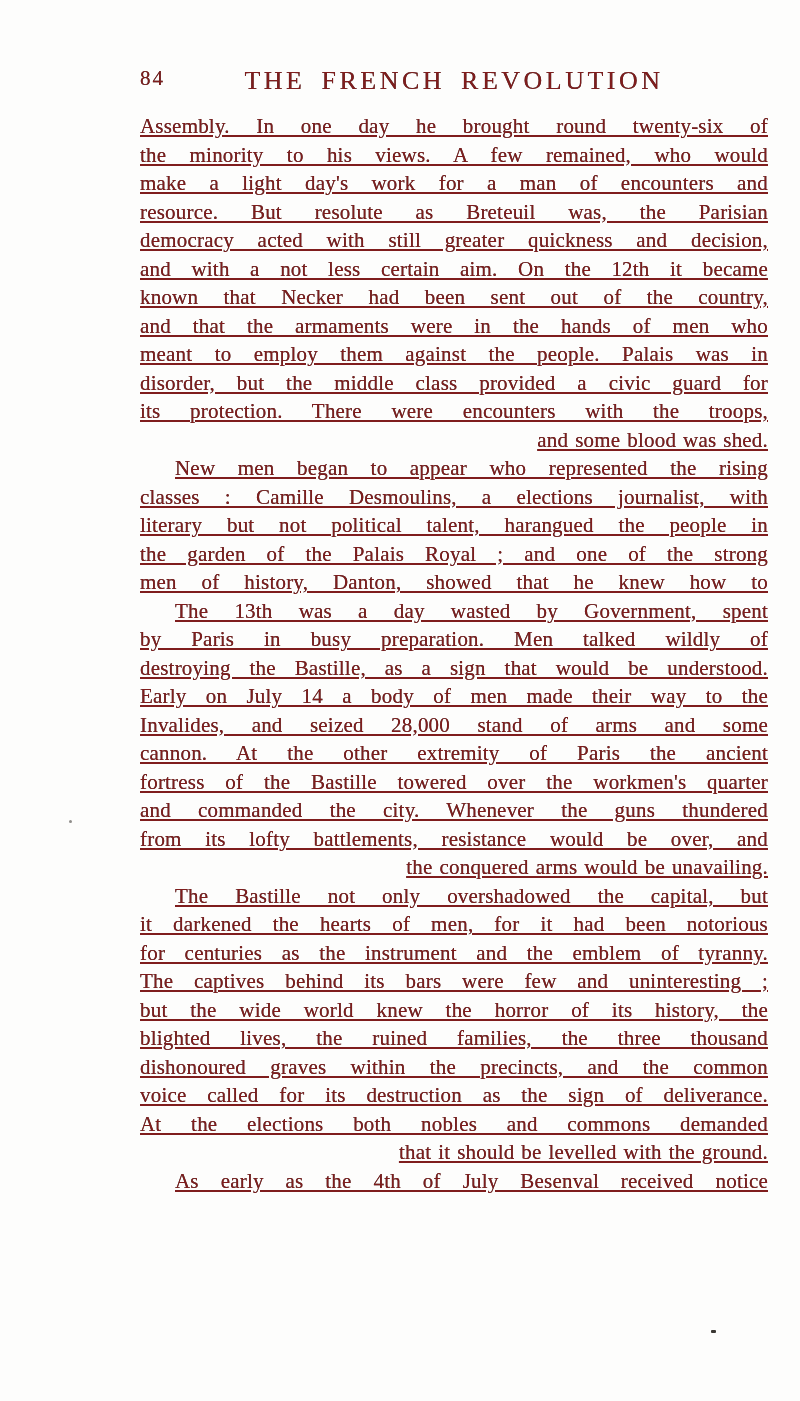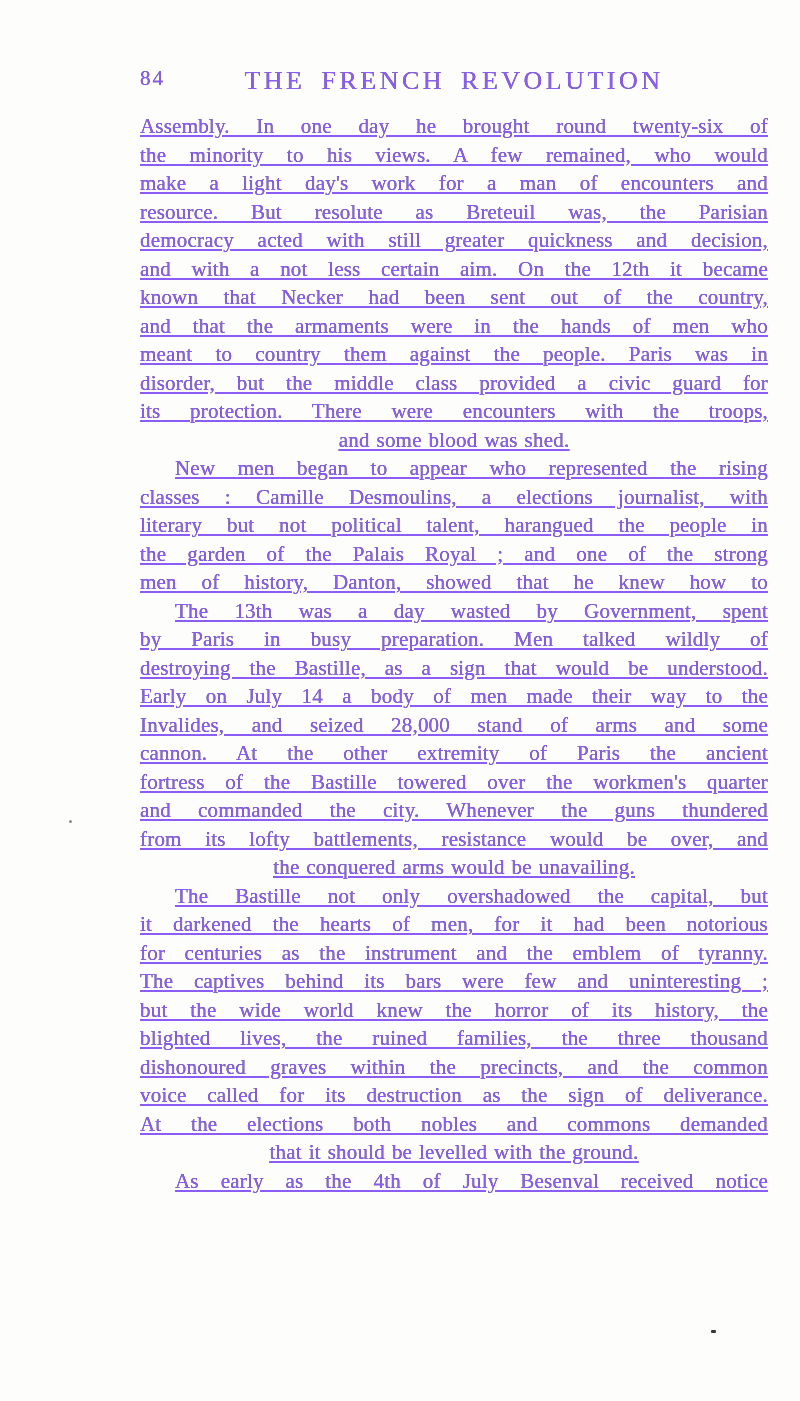--- a/index.html
+++ b/index.html
@@ -7,21 +7,21 @@
     padding: 0;
     background: #e8e8e6;
   }
   .page {
     position: relative;
     width: 800px;
     height: 1401px;
     margin: 0 auto;
     background: #fdfdfc;
     font-family: "Liberation Serif", "DejaVu Serif", serif;
-    color: #8b5cf6;
+    color: #7f1d1d;
     overflow: hidden;
   }
   
   .running-header {
     position: absolute;
     top: 66px;
     left: 140px;
     width: 628px;
     height: 28px;
   }
@@ -51,21 +51,21 @@
     font-size: 21px;
     line-height: 28.5px;
     letter-spacing: 0.2px;
     word-spacing: 1.5px;
     text-shadow: 0 0 0.5px rgba(33,30,27,0.85);
   }
   .paragraph { margin: 0; text-decoration: underline; }
   .line {
     height: 28.5px;
     overflow: hidden;
-    text-align: center;
+    text-align: right;
     white-space: normal;
   }
   .line.just {
     text-align: justify;
     text-align-last: justify;
   }
   .line.just::after {
     content: "";
     display: inline-block;
     width: 100%;
@@ -107,21 +107,21 @@
   <div class="text-block" id="text-block">
       <div class="paragraph">
         <div class="line just">Assembly.  In one day he brought round twenty-six of</div>
         <div class="line just">the minority to his views.  A few remained, who would</div>
         <div class="line just">make a light day's work for a man of encounters and</div>
         <div class="line just">resource.  But resolute as Breteuil was, the Parisian</div>
         <div class="line just">democracy acted with still greater quickness and decision,</div>
         <div class="line just">and with a not less certain aim.  On the 12th it became</div>
         <div class="line just">known that Necker had been sent out of the country,</div>
         <div class="line just">and that the armaments were in the hands of men who</div>
-        <div class="line just">meant to country them against the people.  Paris was in</div>
+        <div class="line just">meant to employ them against the people.  Palais was in</div>
         <div class="line just">disorder, but the middle class provided a civic guard for</div>
         <div class="line just">its protection.  There were encounters with the troops,</div>
         <div class="line">and some blood was shed.</div>
       </div>
       <div class="paragraph">
         <div class="line indent just">New men began to appear who represented the rising</div>
         <div class="line just">classes : Camille Desmoulins, a elections journalist, with</div>
         <div class="line just">literary but not political talent, harangued the people in</div>
         <div class="line just">the garden of the Palais Royal ; and one of the strong</div>
         <div class="line just">men of history, Danton, showed that he knew how to</div>

